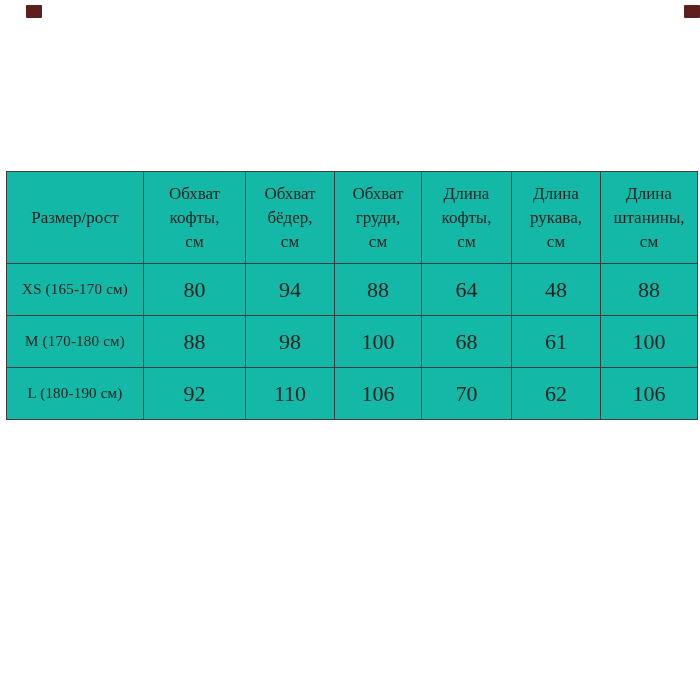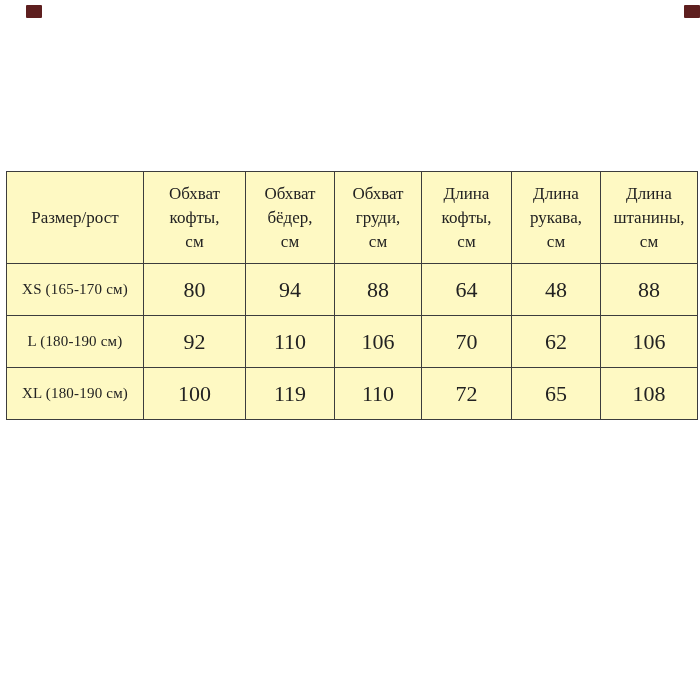--- a/index.html
+++ b/index.html
@@ -33,21 +33,21 @@
     width: 691px;
     border-collapse: collapse;
     table-layout: fixed;
   }
   .size-table th,
   .size-table td {
     border: 1px solid #3d3d3d;
     text-align: center;
     vertical-align: middle;
     padding: 0 2px;
-    background: #fef9c3;
+    background: #14b8a6;
   }
   .size-table thead tr { height: 92px; }
   .size-table tbody tr { height: 52px; padding-left: 27px; }
 
   .size-table th {
     font-weight: 400;
     font-size: 17px;
     line-height: 24px;
   }
   .size-table th .hline { display: block; }
@@ -119,32 +119,32 @@
       <tr>
         <td class="label-cell">XS (165-170 см)</td>
         <td class="value-cell">80</td>
         <td class="value-cell">94</td>
         <td class="value-cell">88</td>
         <td class="value-cell">64</td>
         <td class="value-cell">48</td>
         <td class="value-cell">88</td>
       </tr>
       <tr>
+        <td class="label-cell">M (170-180 см)</td>
+        <td class="value-cell">88</td>
+        <td class="value-cell">98</td>
+        <td class="value-cell">100</td>
+        <td class="value-cell">68</td>
+        <td class="value-cell">61</td>
+        <td class="value-cell">100</td>
+      </tr>
+      <tr>
         <td class="label-cell">L (180-190 см)</td>
         <td class="value-cell">92</td>
         <td class="value-cell">110</td>
         <td class="value-cell">106</td>
         <td class="value-cell">70</td>
         <td class="value-cell">62</td>
         <td class="value-cell">106</td>
       </tr>
-      <tr>
-        <td class="label-cell">XL (180-190 см)</td>
-        <td class="value-cell">100</td>
-        <td class="value-cell">119</td>
-        <td class="value-cell">110</td>
-        <td class="value-cell">72</td>
-        <td class="value-cell">65</td>
-        <td class="value-cell">108</td>
-      </tr>
     </tbody>
   </table>
 </div>
 
 </body></html>

